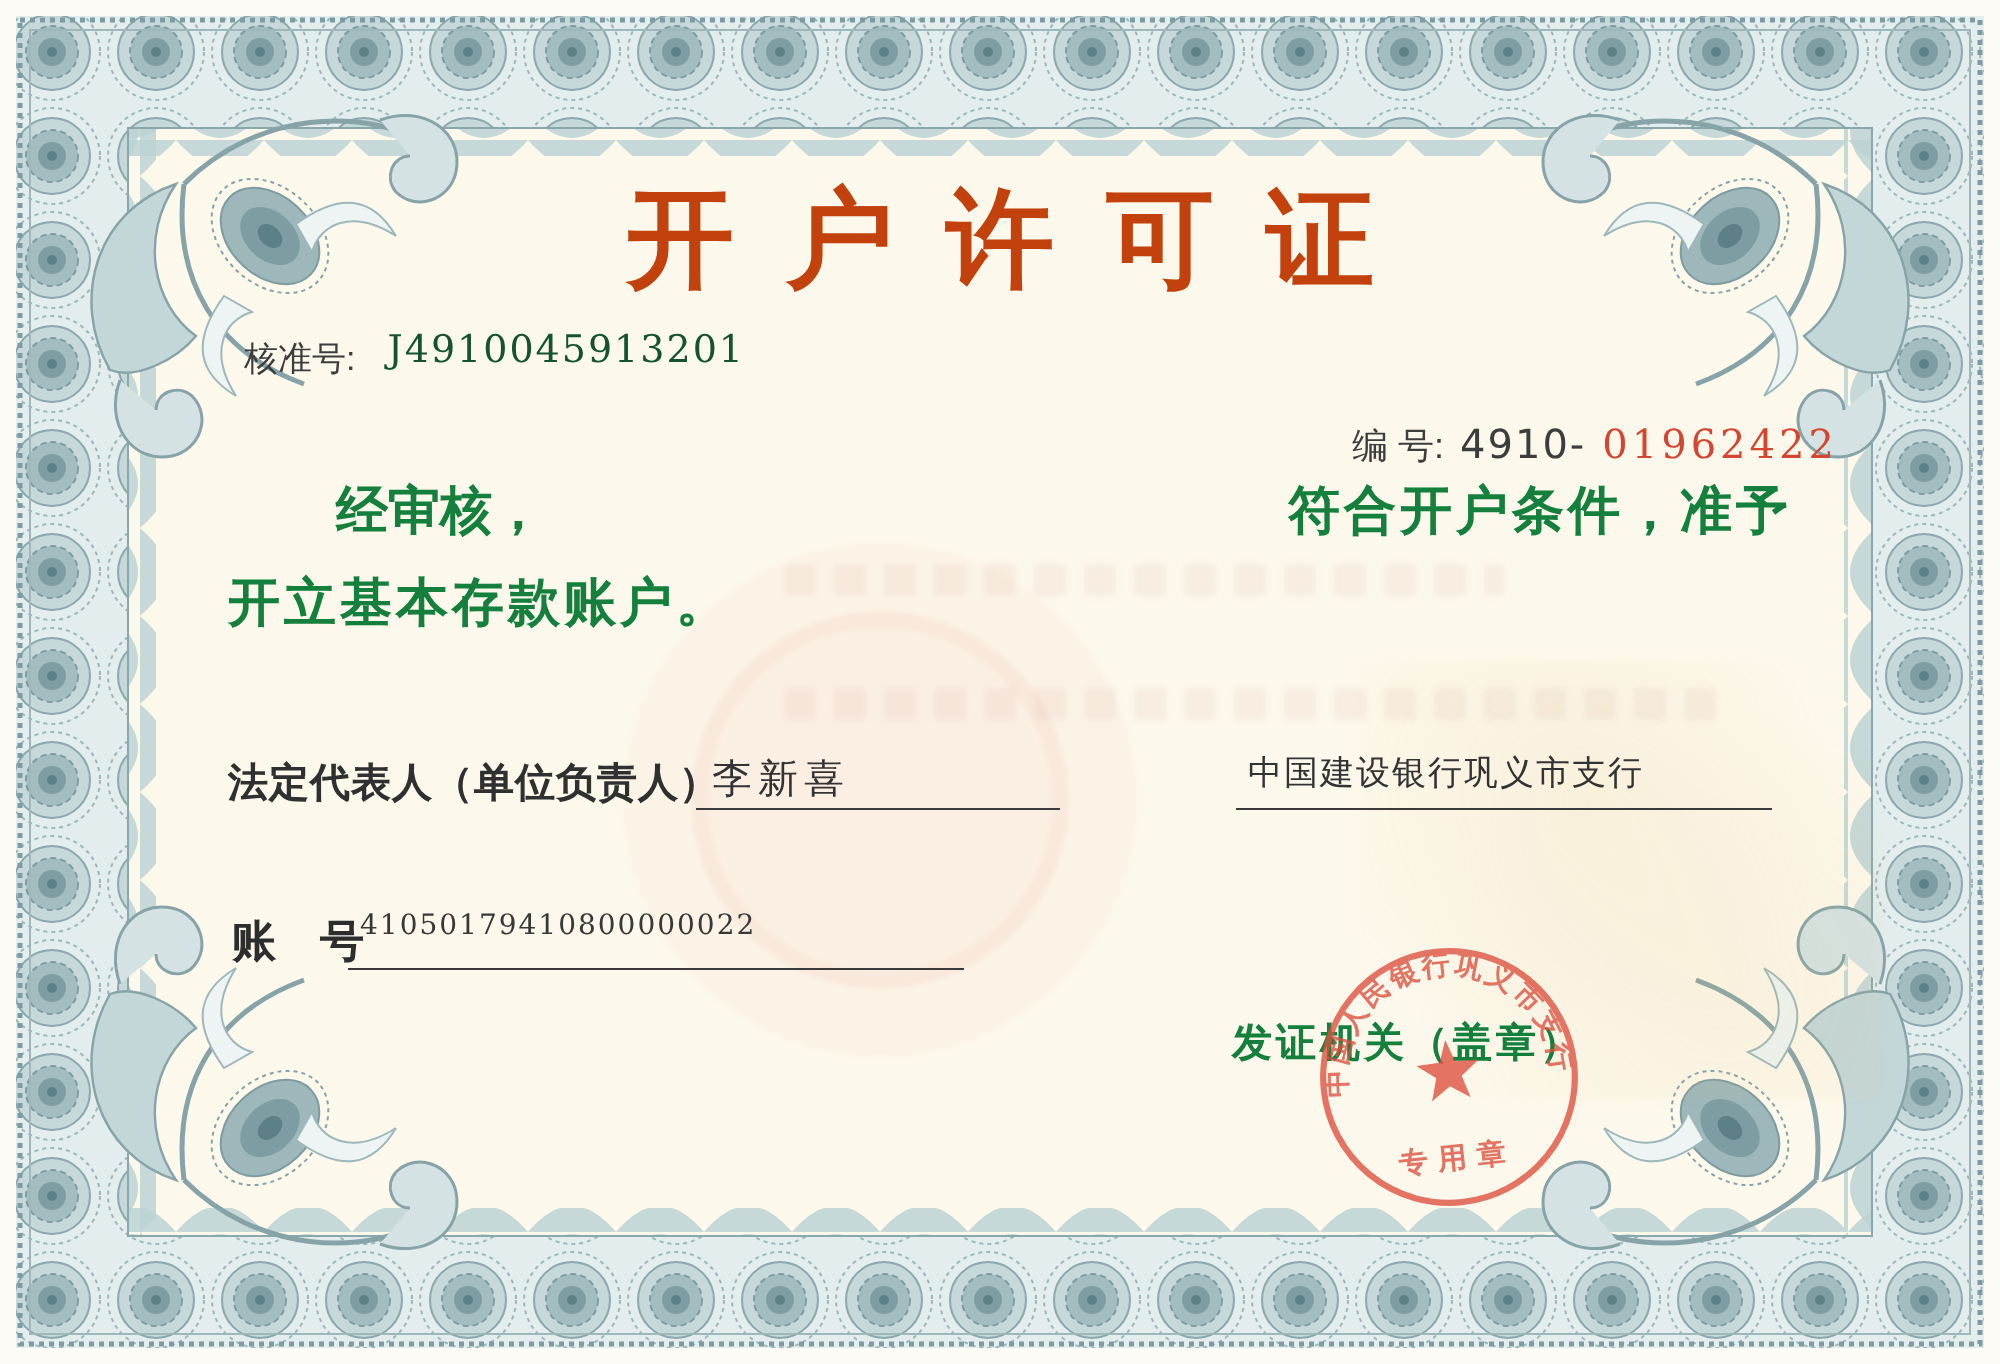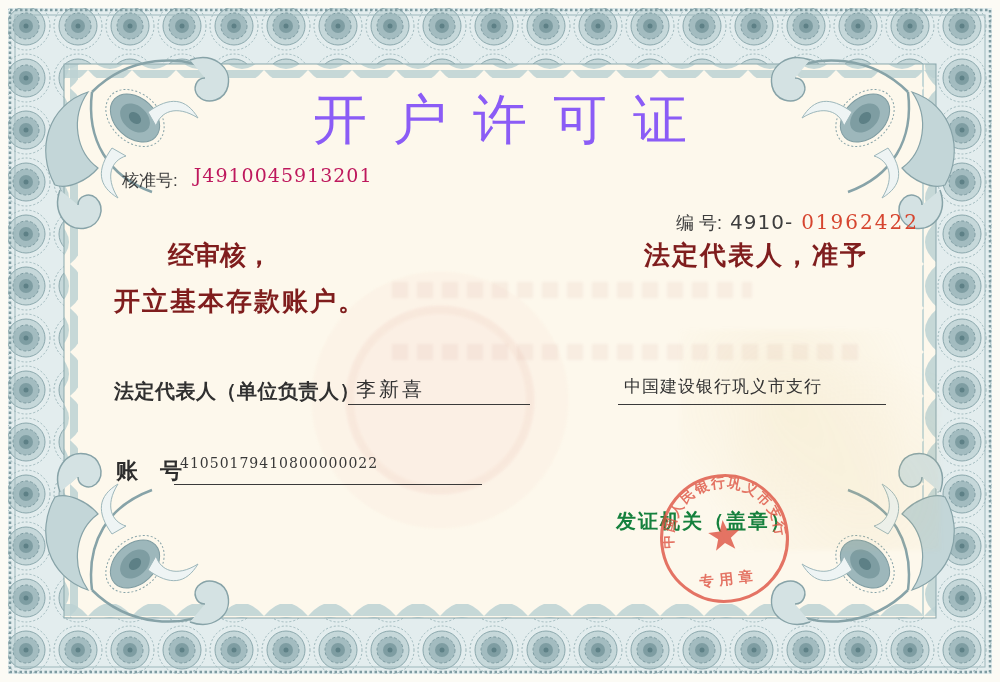--- a/index.html
+++ b/index.html
@@ -8,32 +8,32 @@
     background:#fbfaf4;
     font-family:"Liberation Sans",sans-serif;
     color:#2b2b2b;
   }
   .border-svg{position:absolute;left:0;top:0;z-index:1;}
   .content{position:absolute;left:0;top:0;width:1000px;height:682px;z-index:3;}
 
   .title{
     position:absolute;left:0;top:84px;width:1000px;margin:0;
     text-align:center;font-family:"DejaVu Serif","Liberation Serif",serif;
-    font-weight:400;font-size:54px;letter-spacing:26px;text-indent:26px;
-    color:#8b5cf6;
+    font-weight:700;font-size:54px;letter-spacing:26px;text-indent:26px;
+    color:#c2410c;
   }
 
   .row-approval{position:absolute;left:122px;top:168px;font-size:17px;color:#3d3d3d;}
-  .approval-value{font-family:"DejaVu Serif",serif;font-size:19px;position:relative;top:-4px;margin-left:16px;letter-spacing:1px;color:#be185d;}
+  .approval-value{font-family:"DejaVu Serif",serif;font-size:19px;position:relative;top:-4px;margin-left:16px;letter-spacing:1px;color:#14532d;}
 
   .row-serial{position:absolute;left:676px;top:166px;font-size:18px;color:#3d3d3d;margin-top:44px;}
   .serial-prefix{font-family:"DejaVu Sans",sans-serif;font-size:20px;margin-left:8px;letter-spacing:1px;}
   .serial-value{font-family:"DejaVu Serif",serif;font-size:20px;letter-spacing:2px;margin-left:8px;}
 
-  .lbl-big{font-weight:bold;font-size:26px;color:#7f1d1d;}
+  .lbl-big{font-weight:bold;font-size:26px;color:#15803d;}
   .line1-prefix{position:absolute;left:168px;top:238px;}
   .company{
     position:absolute;left:264px;top:240px;width:372px;height:32px;
     font-family:"Liberation Serif",serif;font-size:20px;letter-spacing:2px;
     padding-left:12px;box-sizing:border-box;
     border-bottom:1.5px solid #3a3a3a;color:#333;
   }
   .line1-suffix{position:absolute;left:644px;top:238px;letter-spacing:2px;}
   .line2{position:absolute;left:114px;top:284px;letter-spacing:2px;}
 
@@ -163,21 +163,21 @@
 
     <div class="row-approval">
       <span>核准号:</span><span class="approval-value">J4910045913201</span>
     </div>
 
     <div class="row-serial">
       <span>编 号:</span><span class="serial-prefix">4910-</span><span class="serial-value" style="color:#d6452f">01962422</span>
     </div>
 
     <div class="lbl-big line1-prefix">经审核，</div>
-    <div class="lbl-big line1-suffix">法定代表人，准予</div>
+    <div class="lbl-big line1-suffix">符合开户条件，准予</div>
     <div class="lbl-big line2">开立基本存款账户。</div>
 
     <div class="legal-label">法定代表人（单位负责人）</div>
     <div class="legal-name">李新喜</div>
 
     <div class="bank-name">中国建设银行巩义市支行</div>
 
     <div class="account-label">账　号</div>
     <div class="account-number">41050179410800000022</div>
 

